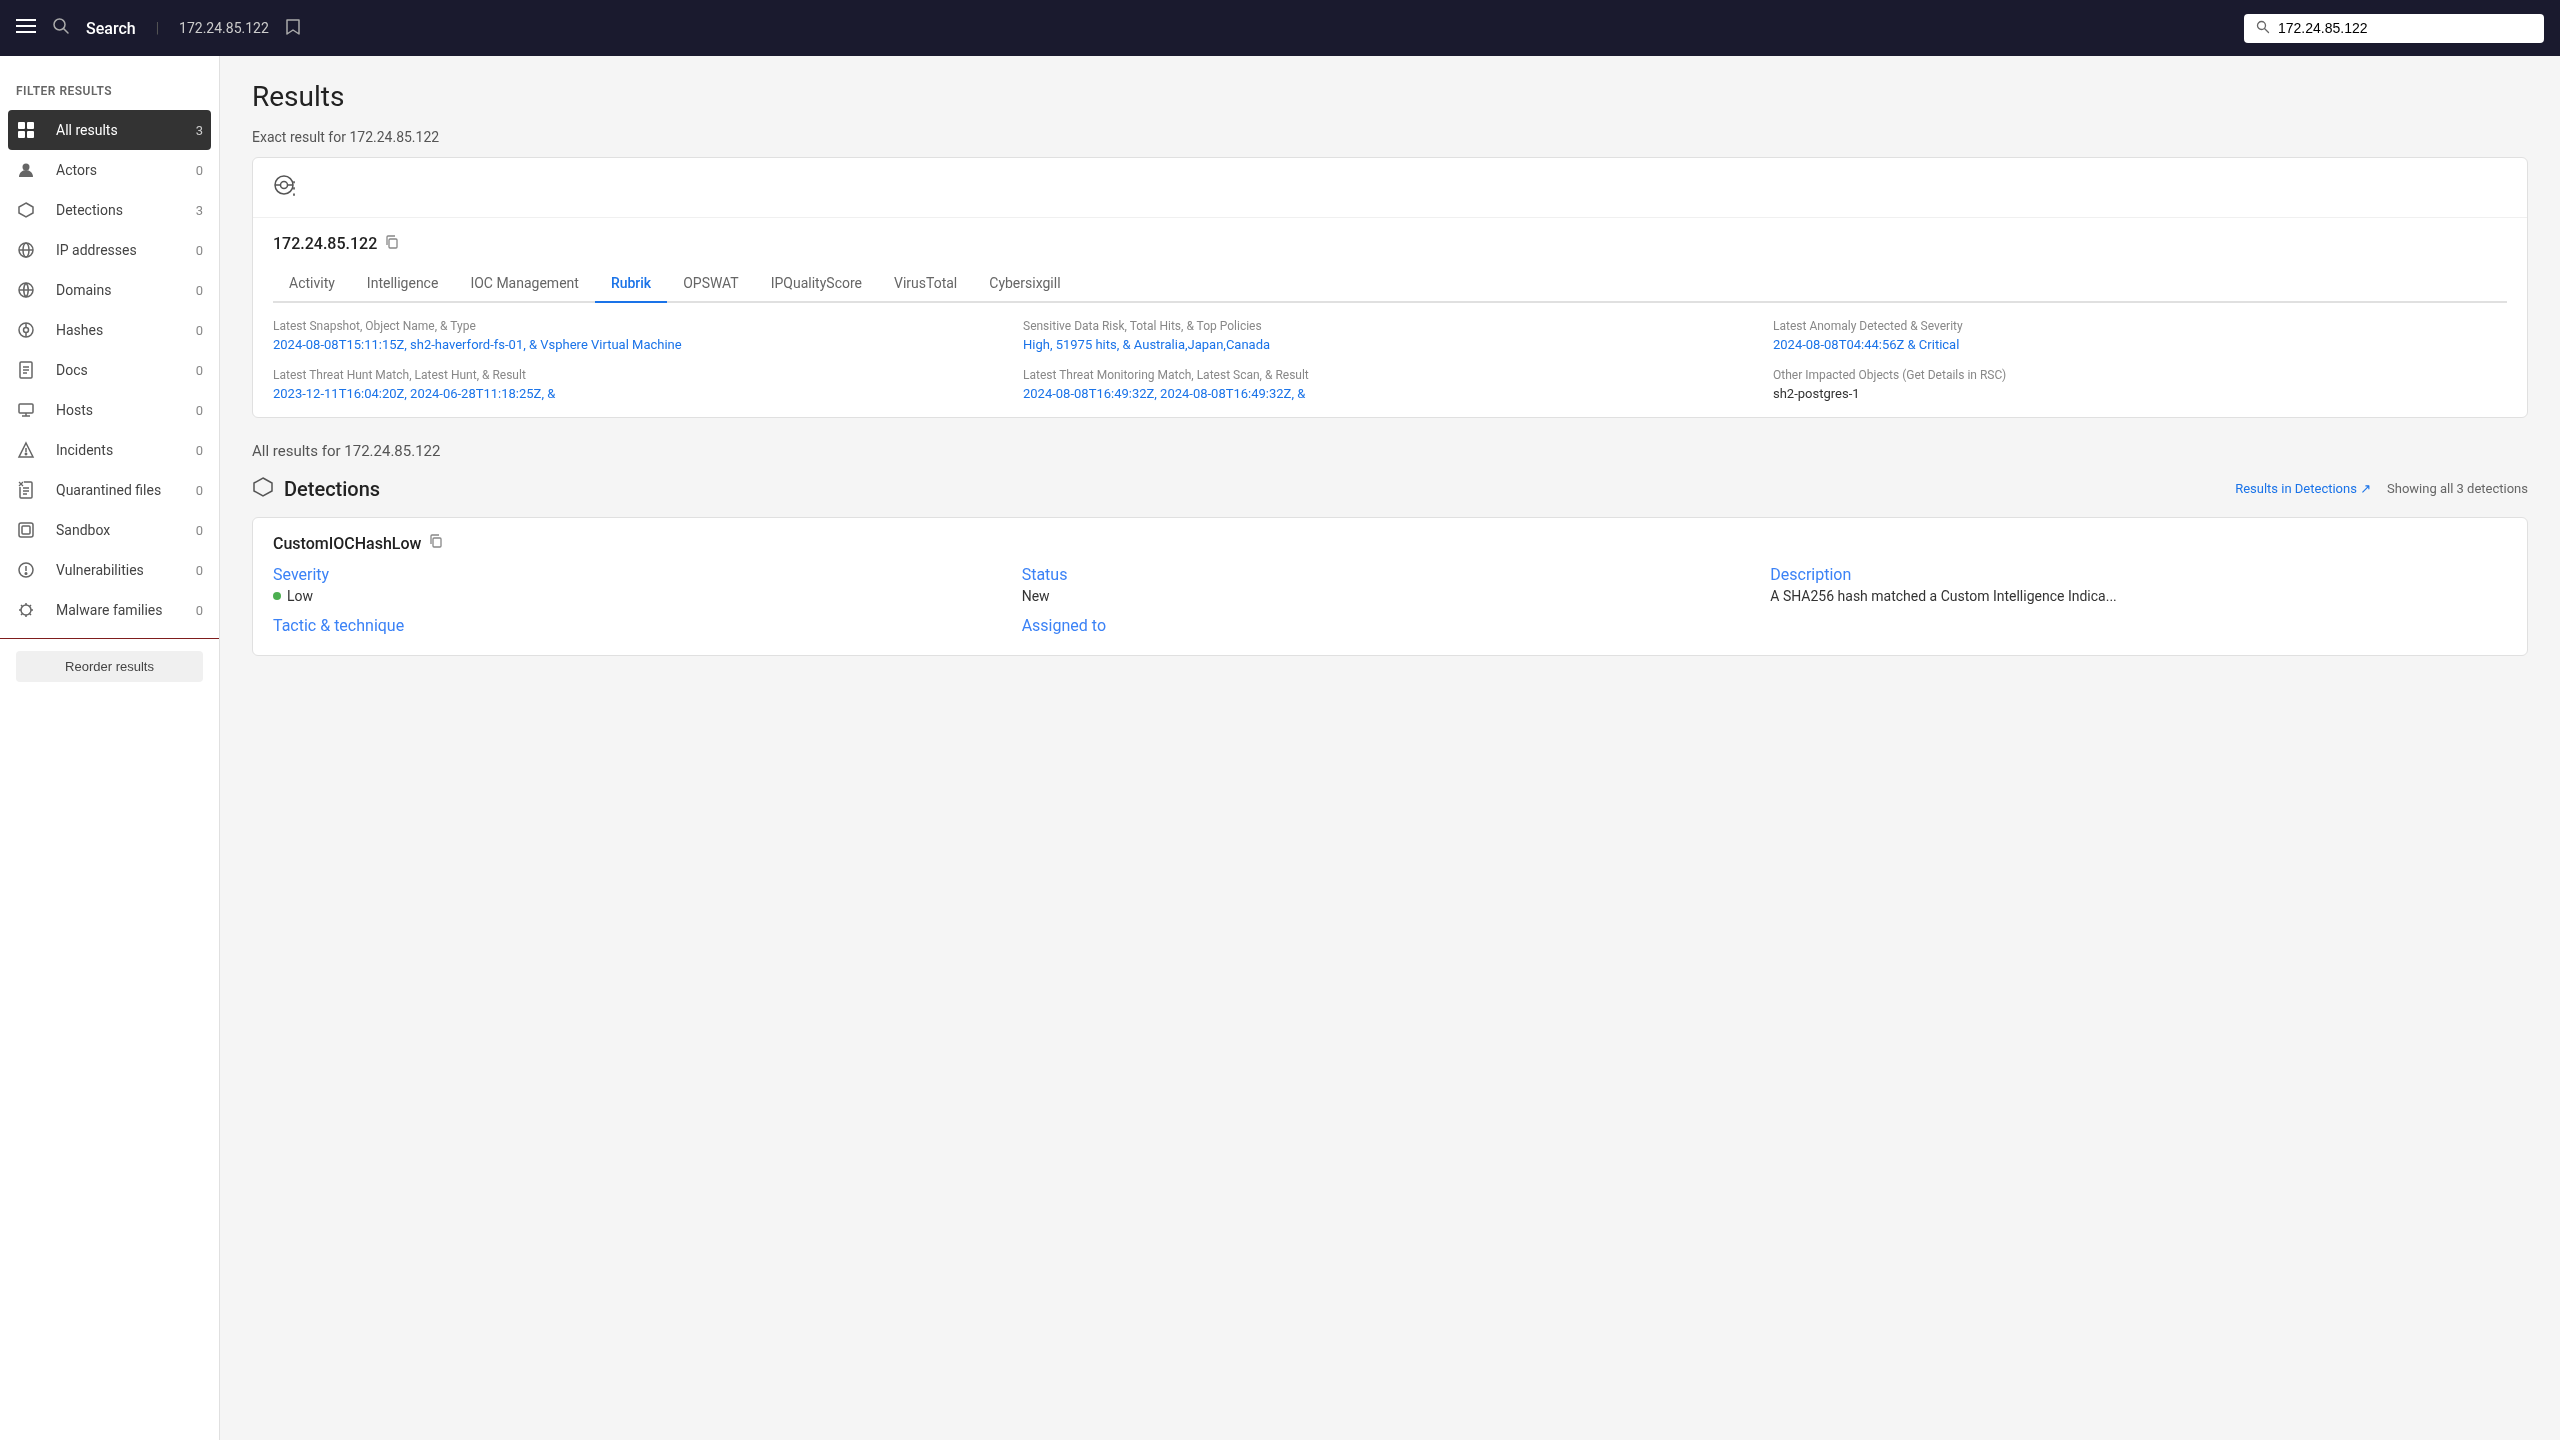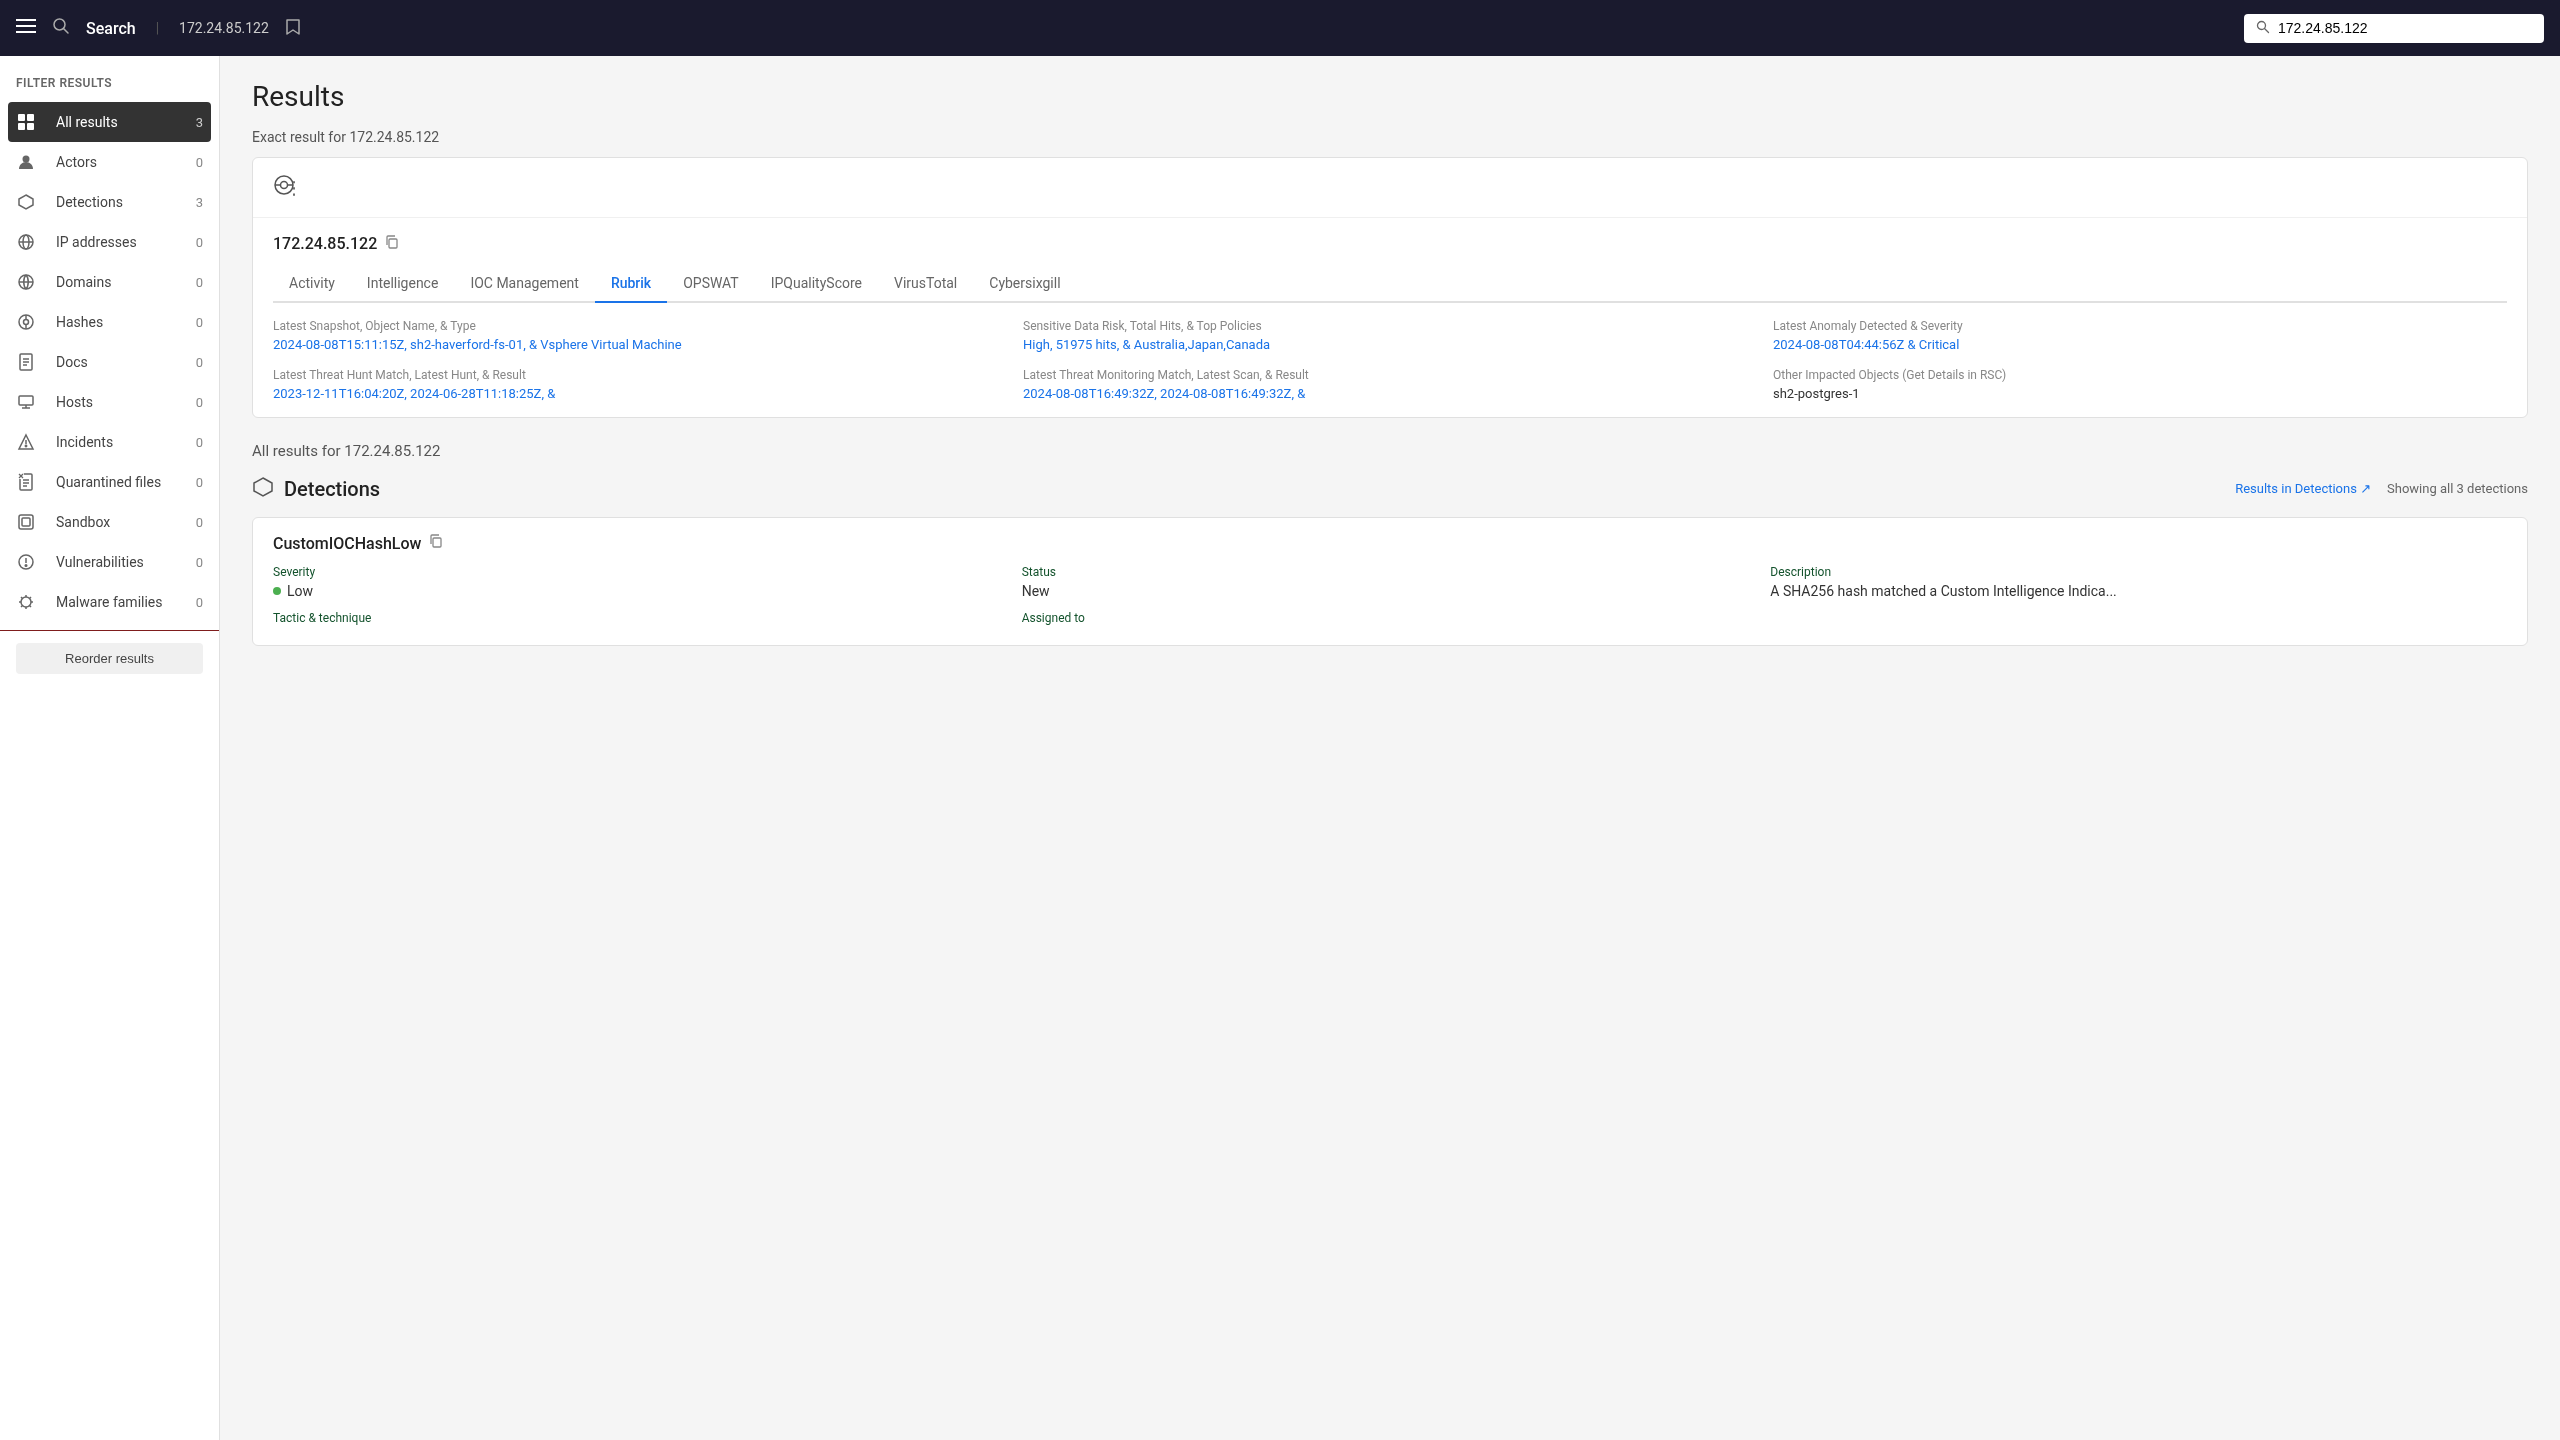--- a/index.html
+++ b/index.html
@@ -44,21 +44,21 @@
       margin-top: 56px;
       min-height: calc(100vh - 56px);
     }
 
     
     .sidebar {
       width: 220px;
       background: #fff;
       border-right: 1px solid #e0e0e0;
       flex-shrink: 0;
-      padding: 12px 0;
+      padding: 20px 0;
       position: fixed;
       top: 56px;
       bottom: 0;
       overflow-y: auto;
     }
     .sidebar-title {
       font-size: 12px;
       font-weight: 600;
       color: #666;
       padding: 8px 16px 12px;
@@ -163,21 +163,21 @@
     }
     .detections-header-title { font-size: 20px; font-weight: 500; color: #222; flex: 1; }
     .detections-meta { display: flex; align-items: center; gap: 16px; }
     .results-link { color: #1a73e8; text-decoration: none; font-size: 13px; }
     .showing-text { font-size: 13px; color: #666; }
 
     .detection-card { background: #fff; border: 1px solid #e0e0e0; border-radius: 6px; padding: 16px 20px; }
     .detection-name-row { display: flex; align-items: flex-start; gap: 8px; margin-bottom: 12px; }
     .detection-name { font-size: 16px; font-weight: 500; color: #222; }
     .detection-fields { display: grid; grid-template-columns: 1fr 1fr 1fr; gap: 12px; }
-    .field-label { font-size: 12px; color: #14532d; margin-bottom: 4px; }
+    .field-label { font-size: 16px; color: #3b82f6; margin-bottom: 4px; }
     .field-value { font-size: 14px; color: #333; }
     .severity-low { display: flex; align-items: center; gap: 6px; }
     .severity-dot { width: 8px; height: 8px; border-radius: 50%; background: #4caf50; }
 
     
     ::-webkit-scrollbar { width: 6px; }
     ::-webkit-scrollbar-track { background: #f1f1f1; }
     ::-webkit-scrollbar-thumb { background: #ccc; border-radius: 3px; }
   </style>
 </head>

